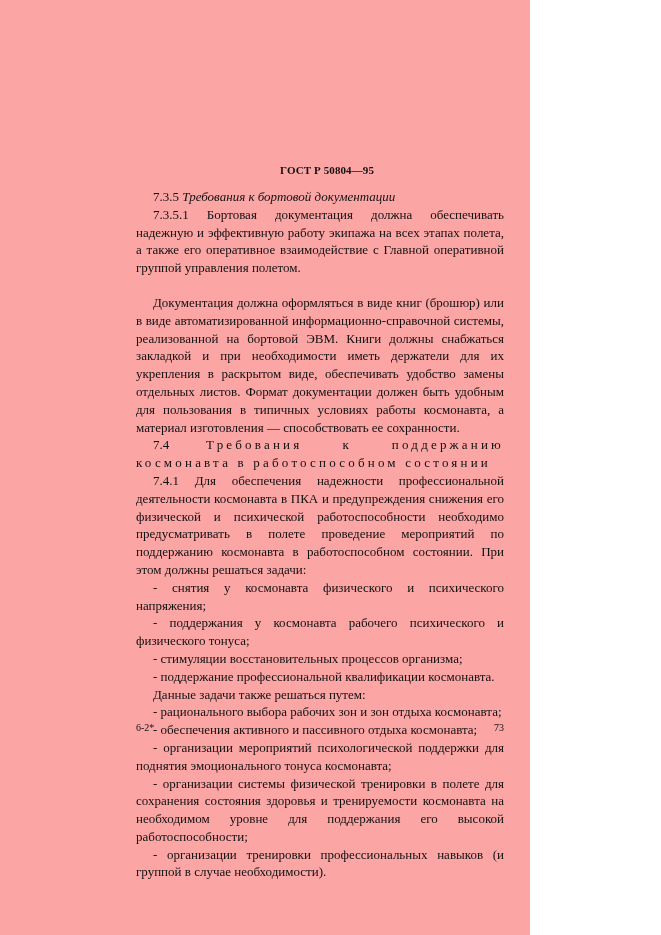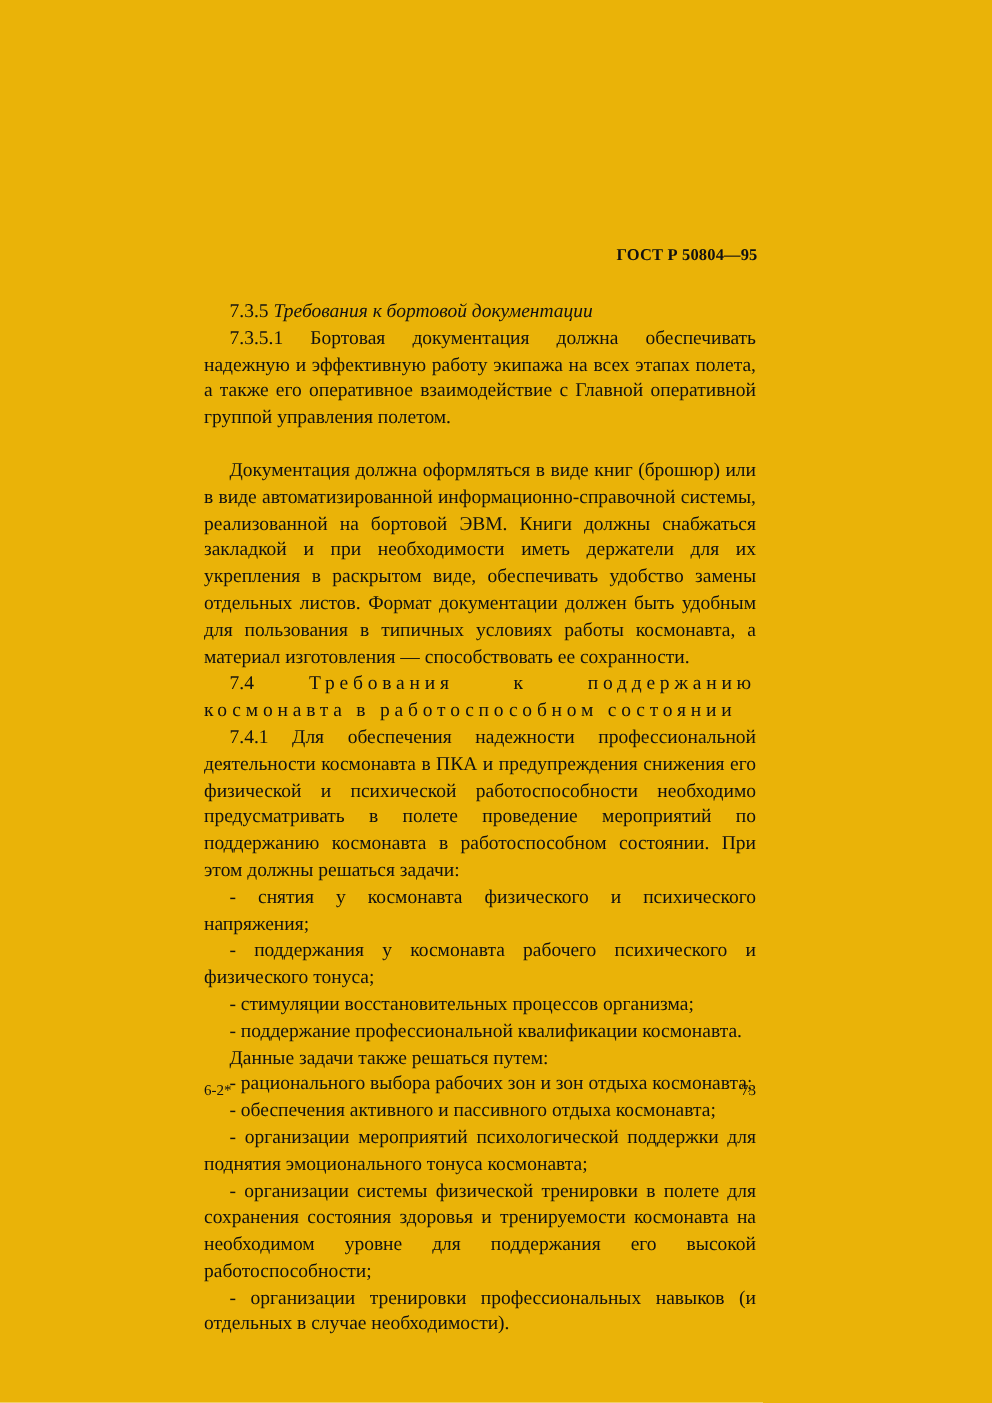--- a/index.html
+++ b/index.html
@@ -1,27 +1,27 @@
 <!DOCTYPE html>
 <html><head>
   <meta charset="utf-8">
   <style>
     html, body { margin: 0; padding: 0; background: #ffffff; }
     body { width: 661px; height: 935px; position: relative; overflow: hidden; }
     .page {
-      position: absolute; left: 0; top: 0; width: 661px; height: 935px;
-      background: #eab308; color: #111111;
+      position: absolute; left: 0; top: 0; width: 530px; height: 935px;
+      background: #fca5a5; color: #111111;
       font-family: "Liberation Serif", "DejaVu Serif", serif;
     }
     .header {
       position: absolute; top: 164px; right: 156px;
       font-size: 11px; font-weight: bold; letter-spacing: 0.1px;
     }
     .body {
-      position: absolute; left: 136px; top: 198px; width: 368px;
+      position: absolute; left: 136px; top: 188px; width: 368px;
       font-size: 13px; line-height: 17.8px;
     }
     .p {
       margin: 0; text-indent: 17px; text-align: justify;
       text-align-last: left;
     }
     .p.gap { margin-top: 17px; }
     .ital { font-style: italic; }
     .spaced { letter-spacing: 3.2px; }
     .footer {
@@ -57,20 +57,20 @@
     </p>
     <p class="p">- снятия у космонавта физического и психического напряжения;</p>
     <p class="p">- поддержания у космонавта рабочего психического и физического тонуса;</p>
     <p class="p">- стимуляции восстановительных процессов организма;</p>
     <p class="p">- поддержание профессиональной квалификации космонавта.</p>
     <p class="p">Данные задачи также решаться путем:</p>
     <p class="p">- рационального выбора рабочих зон и зон отдыха космонавта;</p>
     <p class="p">- обеспечения активного и пассивного отдыха космонавта;</p>
     <p class="p">- организации мероприятий психологической поддержки для поднятия эмоционального тонуса космонавта;</p>
     <p class="p">- организации системы физической тренировки в полете для сохранения состояния здоровья и тренируемости космонавта на необходимом уровне для поддержания его высокой работоспособности;</p>
-    <p class="p">- организации тренировки профессиональных навыков (и отдельных в случае необходимости).</p>
+    <p class="p">- организации тренировки профессиональных навыков (и группой в случае необходимости).</p>
   </div>
 
   <div class="footer">
     <span class="left">6-2*</span>
     <span class="right">73</span>
   </div>
 </div>
 
 </body></html>

